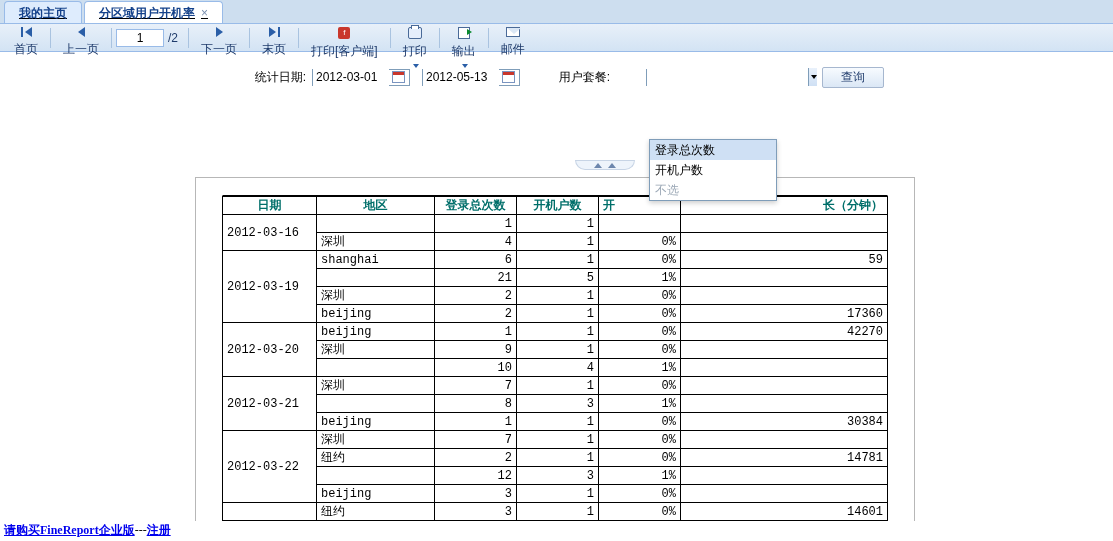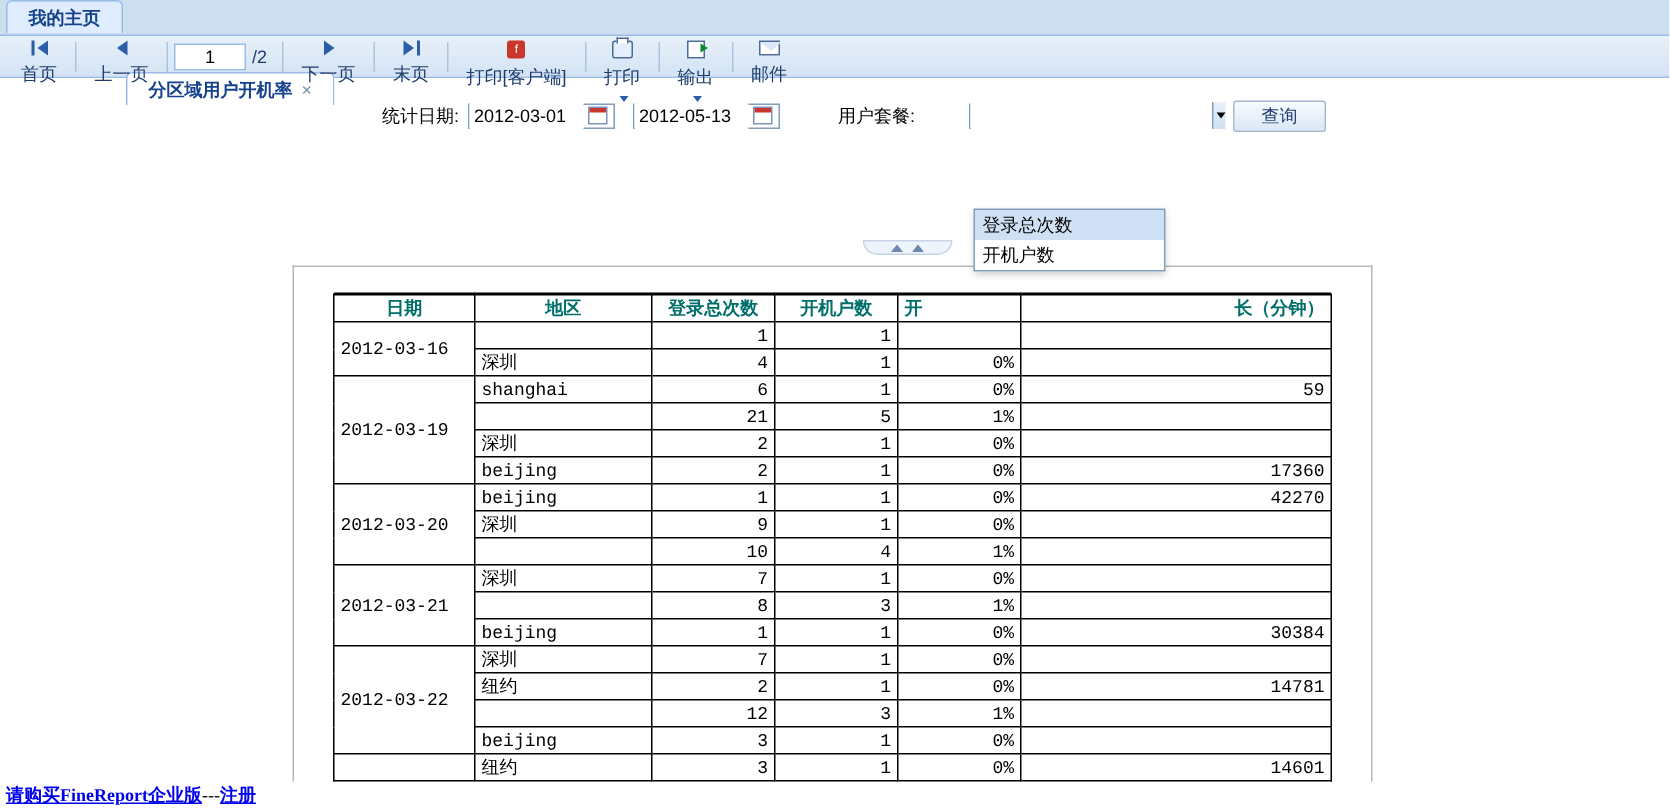--- a/index.html
+++ b/index.html
@@ -1,19 +1,19 @@
 <!DOCTYPE html>
 <html><head>
 <meta charset="utf-8">
 <style>
 * { box-sizing: border-box; margin: 0; padding: 0; }
 html, body { font-family: "宋体", SimSun, Arial, sans-serif; font-size: 12px; background: #fff; color: #000; }
 body { width: 1113px; height: 541px; overflow: hidden; position: relative; }
 
-.tabstrip { display: flex; align-items: flex-start; background: #cddeef; height: 24px; padding-left: 4px; border-bottom: 1px solid #99bbe8; }
+.tabstrip { display: flex; align-items: flex-end; background: #cddeef; height: 24px; padding-left: 4px; border-bottom: 1px solid #99bbe8; text-decoration: underline; }
 .tab { height: 22px; line-height: 22px; padding: 0 14px; border: 1px solid #99bbe8; border-bottom: none; border-radius: 4px 4px 0 0; margin-right: 2px; background: #deecfd; color: #15428b; font-weight: bold; cursor: pointer; display: flex; align-items: center; gap: 6px; }
 .tab.active { background: #fff; margin-top: 48px; }
 .tab-close { color: #7c91b1; font-weight: normal; }
 
 .toolbar { height: 28px; display: flex; align-items: center; background: linear-gradient(#e8f0f9,#d3e3f4); border-bottom: 1px solid #99bbe8; padding: 0 6px; }
 .tbtn { display: flex; align-items: center; gap: 4px; padding: 0 8px; height: 22px; color: #1f3b6b; cursor: pointer; border-radius: 3px; flex-direction: column; }
 .sep { width: 1px; height: 20px; background: #a9c3e0; margin: 0 4px; }
 .page-input { width: 48px; height: 18px; text-align: center; border: 1px solid #99bbe8; font-size: 12px; }
 .page-total { margin: 0 6px 0 4px; color: #1f3b6b; }
 .icon { display: inline-flex; width: 14px; height: 14px; justify-content: center; align-items: center; }
@@ -166,20 +166,21 @@
         </span>
       </div>
     <div style="width:64px"></div>
     <button class="btn">查询</button>
   </div>
 </div>
 
 <div class="dropdown" style="left:649px;top:139px">
   <div class="sel">登录总次数</div>
   <div>开机户数</div>
+  <div class="disabled">不选</div>
 </div>
 
 <div class="splitter">
     <span></span>
     <span></span>
   </div>
 
 <div class="paper">
   <div style="height:18px;border-bottom:1px solid #000;margin:0 26px;border-left:1px solid transparent;border-right:1px solid transparent;"></div>
   <table class="rtable" id="rtbl" style="width:665px;margin:0 26px 0 26px">

